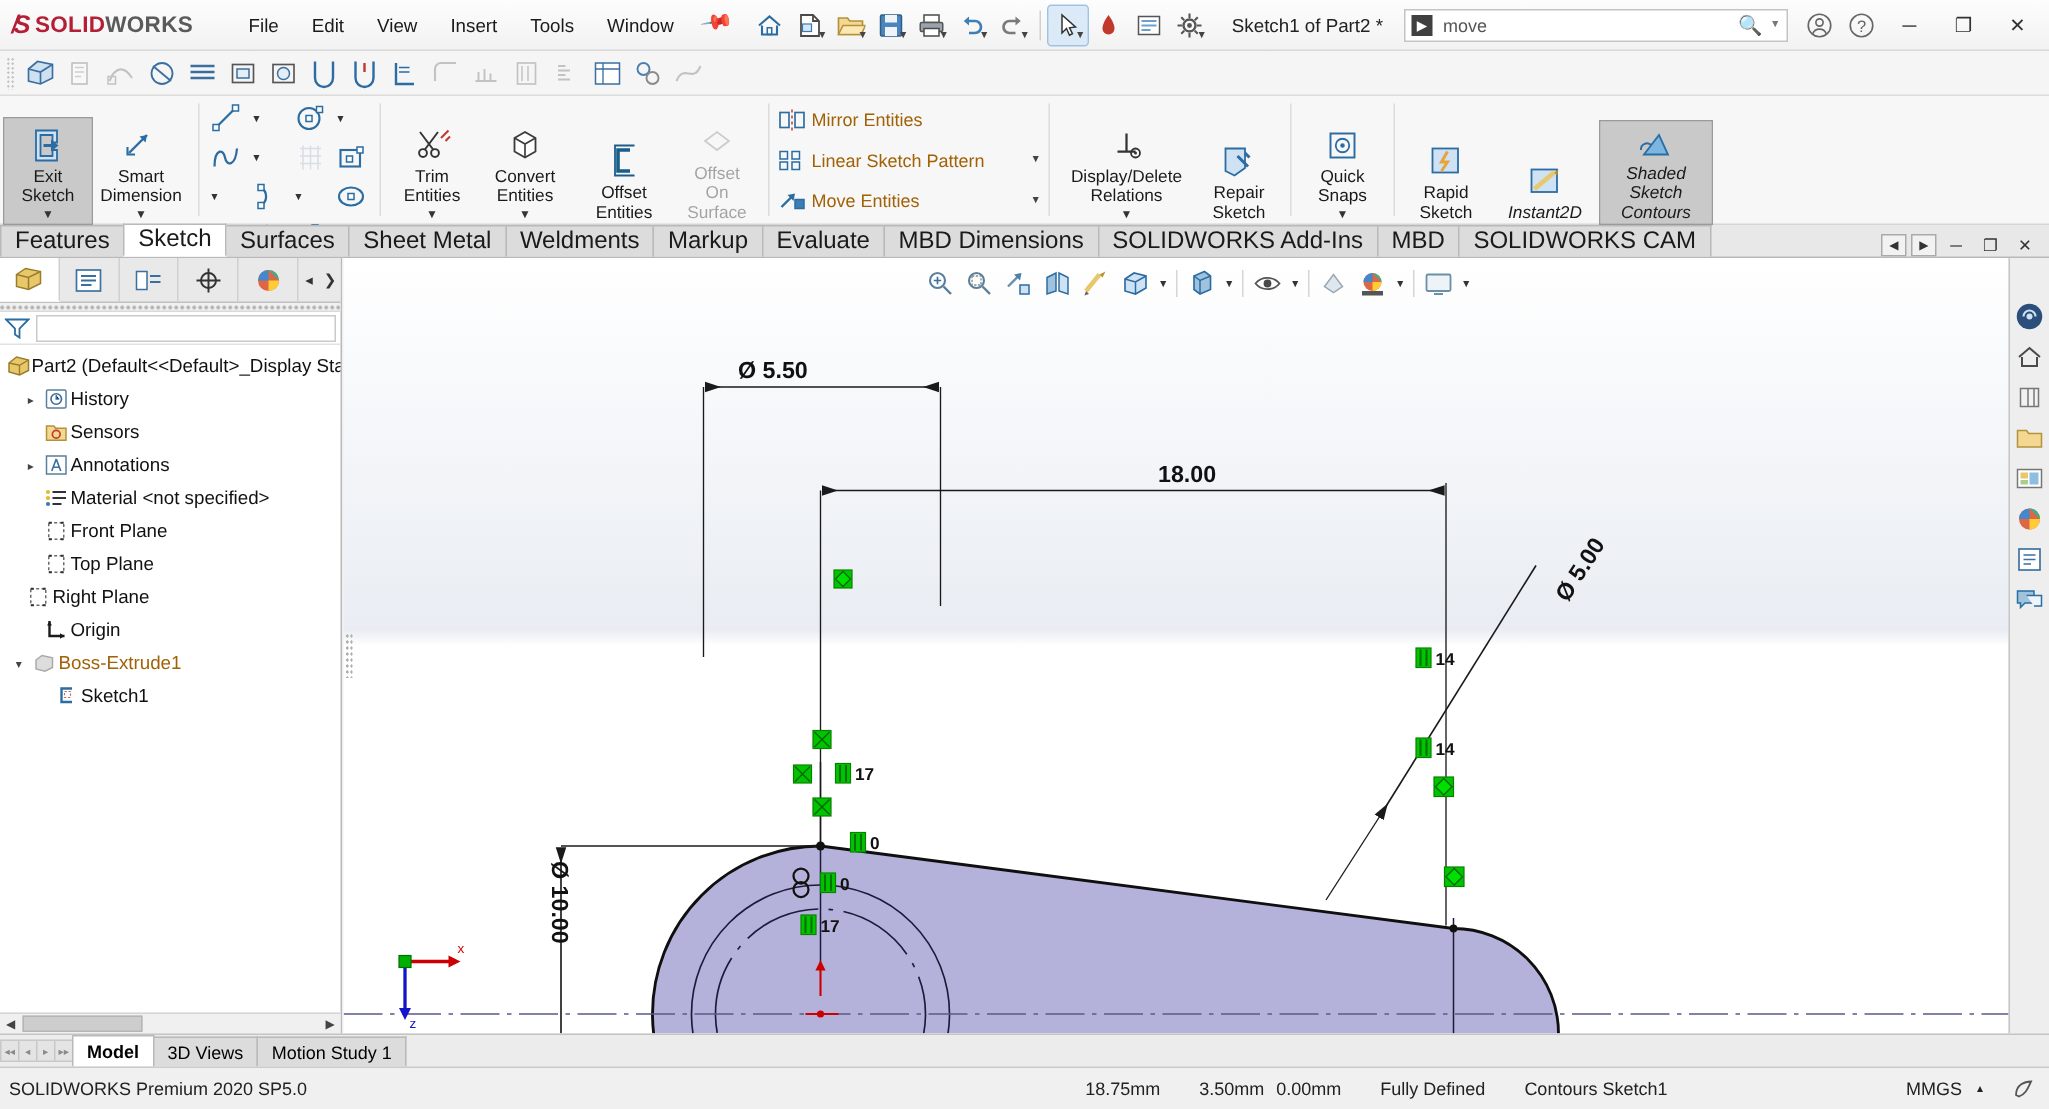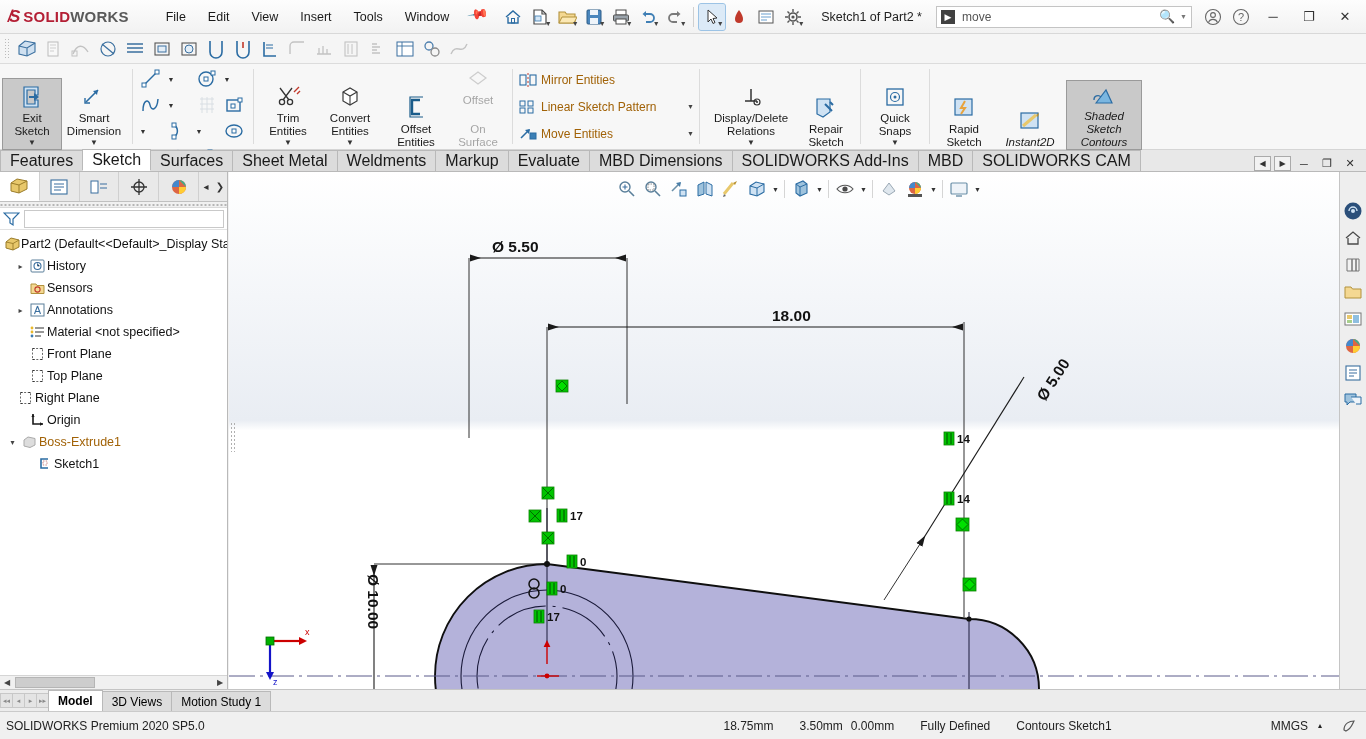--- a/index.html
+++ b/index.html
@@ -564,21 +564,21 @@
           <path d="M21 2 L8 2 L8 22 L21 22" fill="none" stroke="#1a5c8a" stroke-width="1.2"></path>
         </svg>
       <div class="lbl">Offset</div>
       <div class="lbl" style="margin-top:0">Entities</div>
     </div>
     <div class="rbig disabled">
       <svg width="28" height="26" viewBox="0 0 28 26">
           <path d="M6 12 L14 6 L22 12 L14 18 z" fill="none" stroke="#888" stroke-width="1.2"></path>
         </svg>
       <div class="lbl">Offset</div>
-      <div class="lbl" style="margin-top:16px">On</div>
+      <div class="lbl" style="margin-top:0">On</div>
       <div class="lbl" style="margin-top:0">Surface</div>
     </div>
   </div>
   <div class="rsep"></div>
 
   <div class="rsmallcol" style="width:182px">
     <div class="rsmallrow">
       <span class="ic">
           <svg width="20" height="18" viewBox="0 0 20 18">
             <rect x="2" y="4" width="6" height="10" fill="none" stroke="#2b6ca3" stroke-width="1.1"></rect>

